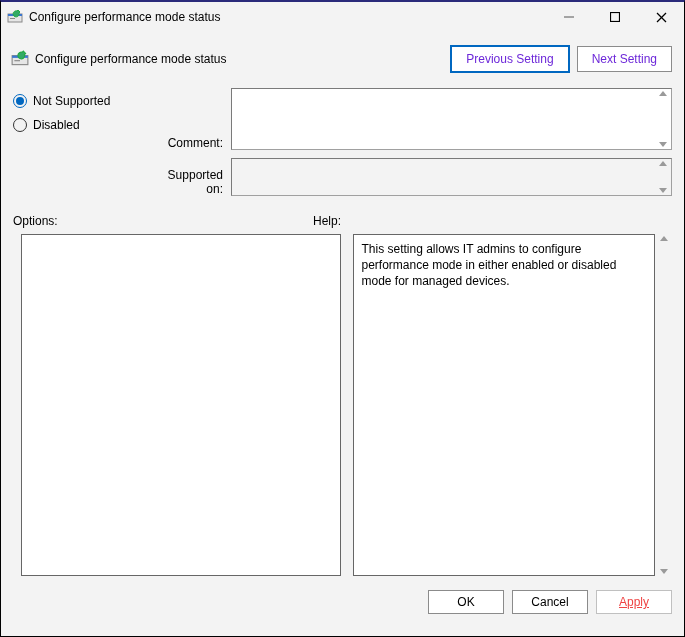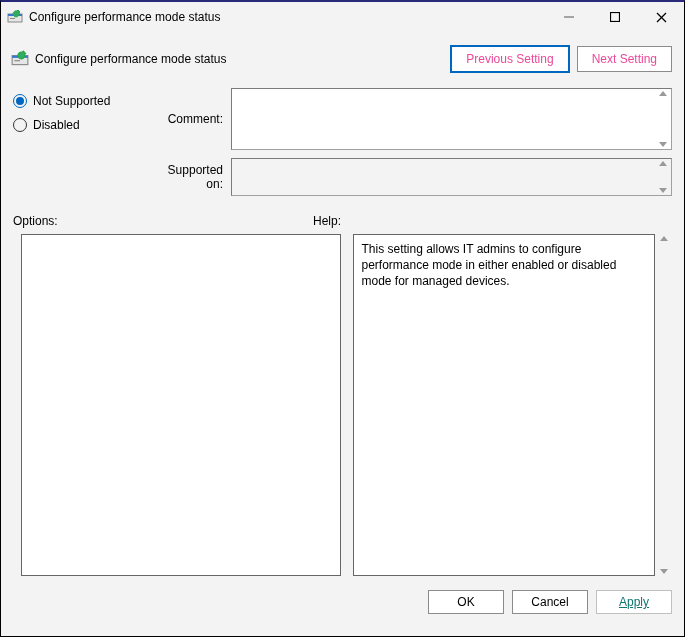--- a/index.html
+++ b/index.html
@@ -66,21 +66,21 @@
       color: #000;
     }
     .nav-buttons {
       display: flex;
       gap: 8px;
     }
     .btn {
       border: 1px solid #8b8b8b;
       background: #fff;
       padding: 5px 14px;
-      color: #ec4899;
+      color: #6d28d9;
       cursor: default;
     }
     .btn.primary {
       border: 1px solid #0067c0;
       outline: 1px solid #0067c0;
     }
     
     .middle {
       display: flex;
       padding: 6px 12px 0 12px;
@@ -115,21 +115,21 @@
       background: #0067c0;
     }
     .fields-col {
       flex: 1;
       display: flex;
       flex-direction: column;
       gap: 8px;
     }
     .field-row {
       display: flex;
-      align-items: center;
+      align-items: flex-end;
     }
     .field-label {
       width: 78px;
       text-align: right;
       padding-right: 8px;
       padding-top: 0px;
       color: #000;
     }
     .sunken-box {
       flex: 1;
@@ -213,21 +213,21 @@
     }
     .btn-footer {
       width: 76px;
       text-align: center;
       border: 1px solid #8b8b8b;
       background: #fff;
       padding: 4px 0;
       cursor: default;
     }
     .btn-footer.disabled {
-      color: #0f766e;
+      color: #ef4444;
       border-color: #c0c0c0;
       text-decoration: underline;
     }
   </style>
 </head>
 <body>
 
 <div class="titlebar">
   <span class="app-icon">
     <svg width="16" height="16" viewBox="0 0 16 16">

